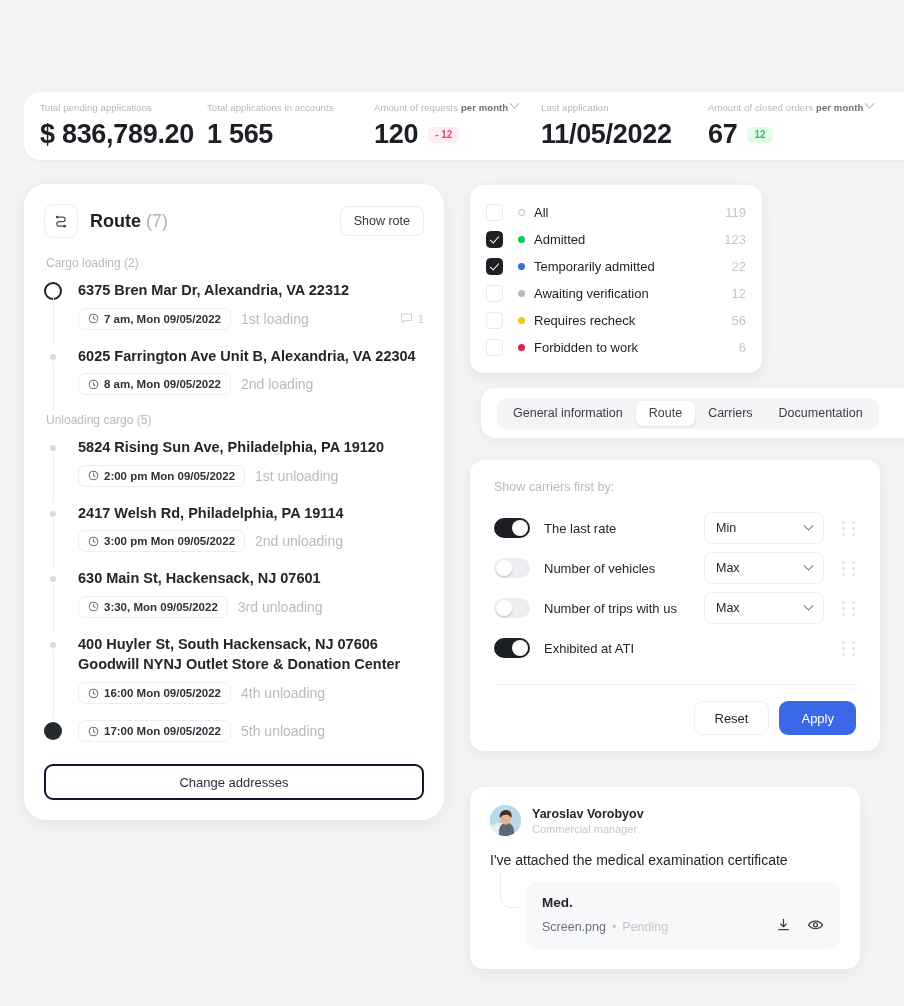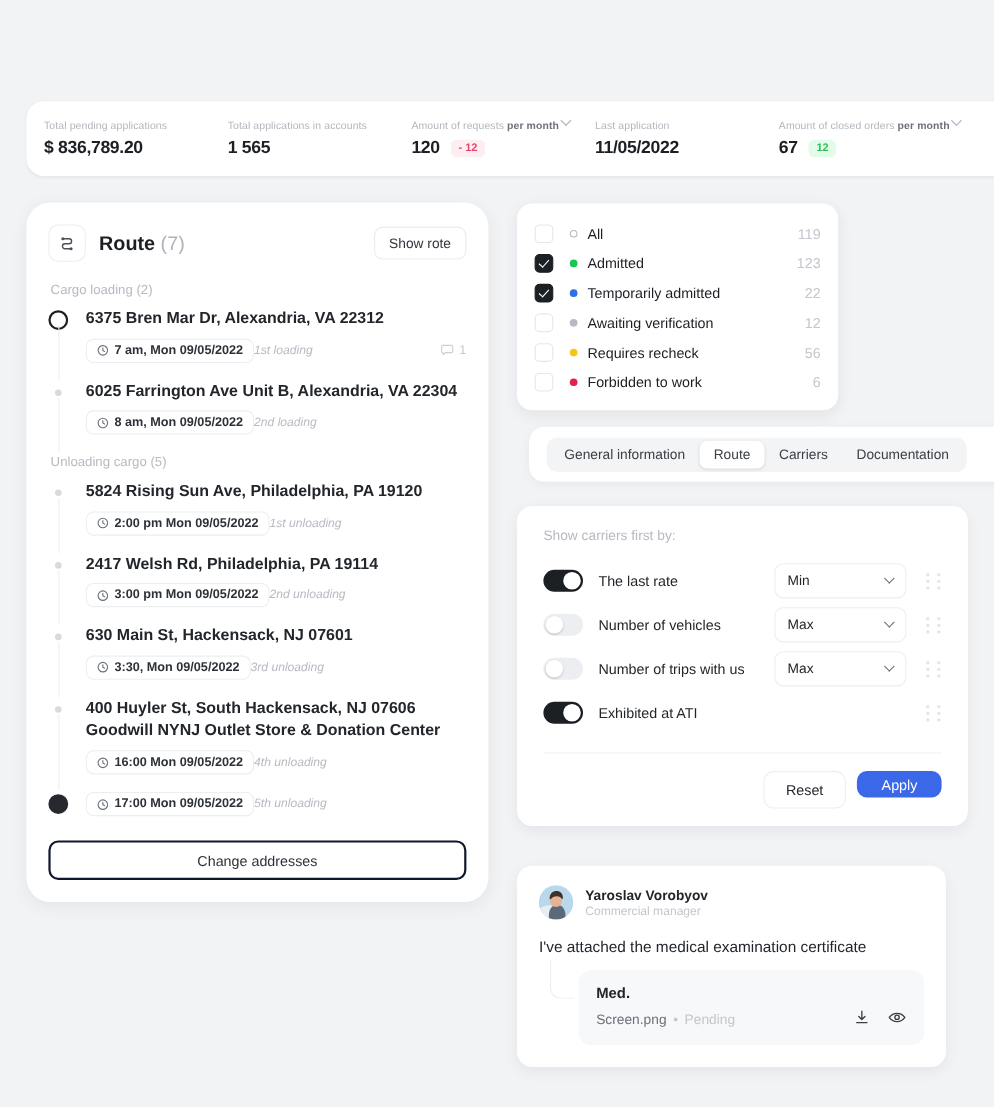--- a/index.html
+++ b/index.html
@@ -28,21 +28,21 @@
     margin-bottom: 6px; white-space: nowrap;
   }
   .stat-label .bold { color: #6b707a; font-weight: 700; }
   .caret-sm {
     display: inline-block; width: 7px; height: 7px;
     border-right: 1.2px solid #b2b6bd; border-bottom: 1.2px solid #b2b6bd;
     transform: rotate(45deg) translate(-2px,-2px);
     margin-left: 3px; vertical-align: 1px;
   }
   .stat-row { display: flex; align-items: center; gap: 10px; }
-  .stat-value { font-size: 16px; font-weight: 700; color: #1c1f24; letter-spacing: -.3px; }
+  .stat-value { font-size: 27px; font-weight: 700; color: #1c1f24; letter-spacing: -.3px; }
   .pill {
     font-size: 10px; font-weight: 600; padding: 3px 7px;
     border-radius: 5px; line-height: 1;
   }
   .pill.neg { background: #fdeef2; color: #e8416f; }
   .pill.pos { background: #e3fbe9; color: #2fbf55; }
 
   
   .route-card {
     position: absolute; left: 24px; top: 184px;
@@ -94,21 +94,21 @@
   }
   .stop-addr { font-size: 14.5px; font-weight: 700; color: #22262b; line-height: 1.42; }
   .stop-meta { display: flex; align-items: center; margin-top: 7px; }
   .time-chip {
     display: inline-flex; align-items: center; gap: 5px;
     border: 1px solid #eceef1; border-radius: 7px;
     padding: 4px 9px; font-size: 11.5px; color: #2d3138; font-weight: 600;
     white-space: nowrap;
   }
   .time-chip .clock { flex: none; }
-  .seq { font-size: 11px; color: #b6bac1; white-space: nowrap; font-style: italic; }
+  .seq { font-size: 14px; color: #b6bac1; margin-left: 10px; white-space: nowrap; }
   .comments { margin-left: auto; display: flex; align-items: center; gap: 5px; color: #c7cad0; }
   .comments span { font-size: 11.5px; }
 
   .change-addr {
     position: absolute; left: 20px; right: 20px; bottom: 20px;
     height: 36px; border: 2px solid #0f172a; border-radius: 9px;
     background: #fff; font-size: 13px; color: #2d3138;
     cursor: pointer; font-family: inherit;
   }
 
@@ -195,21 +195,21 @@
   .handle i { width: 3px; height: 3px; border-radius: 50%; background: #e3e5e9; display: block; }
   .sort-div { height: 1px; background: #f0f1f3; margin: 16px 0 0; }
   .sort-actions { display: flex; justify-content: flex-end; gap: 10px; padding-top: 16px; }
   .btn-reset {
     border: 1px solid #eceef1; background: #fff; border-radius: 9px;
     height: 34px; padding: 0 20px; font-size: 13px; color: #22262b;
     cursor: pointer; font-family: inherit;
   }
   .btn-apply {
     border: none; background: #3b68e8; border-radius: 9px;
-    height: 24px; padding: 0 22px; font-size: 13px; color: #fff;
+    height: 34px; padding: 0 22px; font-size: 13px; color: #fff;
     cursor: pointer; font-family: inherit;
   }
 
   
   .msg-card {
     position: absolute; left: 470px; top: 787px;
     width: 390px; padding: 18px 20px 20px;
     background: #fff; border-radius: 14px;
     box-shadow: 0 4px 14px rgba(16,24,40,.06);
   }

